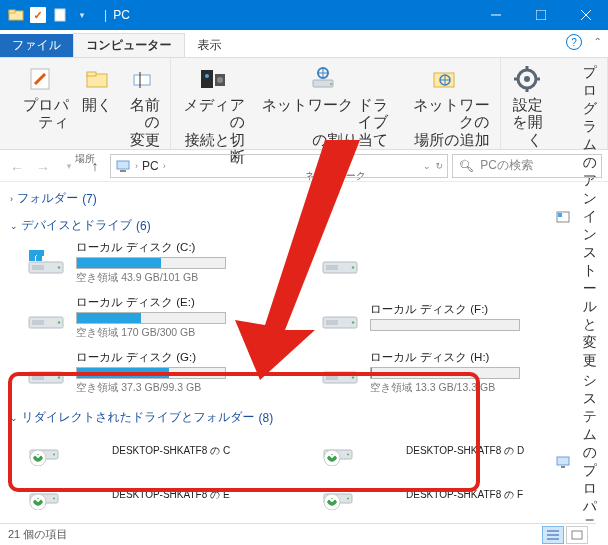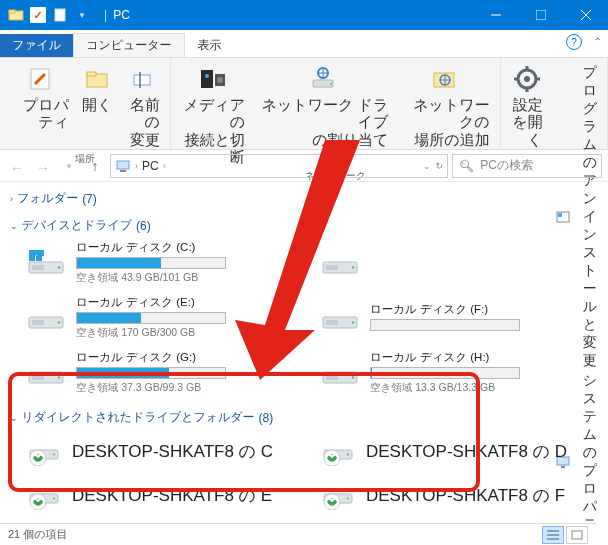--- a/index.html
+++ b/index.html
@@ -12,21 +12,21 @@
 .titlebar .titlesep { color: #bfe0ff; margin: 0 6px; }
 .titlebar .title { flex: 0 0 auto; font-size: 12px; }
 .titlebar .spacer { flex: 1; }
 .winbtn { width: 45px; height: 30px; display: flex; align-items: center; justify-content: center; }
 .winbtn svg { width: 10px; height: 10px; stroke: #fff; stroke-width: 1; fill: none; }
 .winbtn.close { background: transparent; }
 
 .tabs { height: 28px; background: #fff; display: flex; align-items: flex-end; border-bottom: 1px solid #ddd; position: relative; }
 .tab-file { background: #1e6cbf; color: #fff; padding: 3px 12px; font-size: 12px; }
 .tab { padding: 3px 12px; font-size: 12px; color: #333; border: 1px solid transparent; border-bottom: none; }
-.tab.active { background: #f5f5f5; border-color: #ddd; }
+.tab.active { background: #f5f5f5; border-color: #ddd; font-weight: bold; }
 .tabs .helpbtn { position: absolute; right: 26px; top: 4px; width: 16px; height: 16px; border: 1px solid #0078d7; border-radius: 50%; color: #0078d7; font-size: 10px; display: flex; align-items: center; justify-content: center; }
 .tabs .chev { position: absolute; right: 6px; top: 6px; color: #666; font-size: 10px; }
 
 .ribbon { height: 92px; background: #f5f5f5; border-bottom: 1px solid #ddd; display: flex; }
 .rgroup { border-right: 1px solid #e4e4e4; padding: 4px 6px 2px; display: flex; flex-direction: column; align-items: center; }
 .rgroup .items { display: flex; gap: 4px; flex: 1; }
 .rgroup .gname { font-size: 10px; color: #666; text-align: center; padding-top: 2px; }
 .rbtn { display: flex; flex-direction: column; align-items: center; justify-content: flex-start; padding: 2px 4px; min-width: 40px; }
 .rbtn .ricon { width: 30px; height: 30px; display: flex; align-items: center; justify-content: center; margin-bottom: 2px; }
 .rbtn .rlabel { font-size: 15px; color: #333; text-align: right; line-height: 1.15; white-space: pre-line; }
@@ -54,21 +54,21 @@
 .drive .dicon { width: 40px; height: 30px; flex: 0 0 40px; }
 .drive .dinfo { flex: 1; }
 .drive .dname { font-size: 11.5px; color: #222; margin-bottom: 2px; }
 .drive .dbar { width: 150px; height: 12px; border: 1px solid #b8b8b8; background: #f0f0f0; margin-bottom: 2px; position: relative; }
 .drive .dbar .fill { position: absolute; left: 0; top: 0; bottom: 0; background: #27a3e2; }
 .drive .dfree { font-size: 10.5px; color: #777; }
 
 .redir-grid { display: grid; grid-template-columns: 1fr 1fr; column-gap: 20px; row-gap: 14px; padding: 6px 6px 10px 18px; }
 .redir { display: flex; align-items: center; gap: 10px; }
 .redir .ricn { width: 36px; height: 30px; flex: 0 0 36px; }
-.redir .rname { font-size: 17px; color: #222; }
+.redir .rname { font-size: 10px; color: #222; margin-left: 40px; }
 
 .highlight-box { position: absolute; border: 4px solid #e2231a; border-radius: 10px; left: 8px; top: 190px; width: 472px; height: 120px; pointer-events: none; }
 
 .statusbar { position: absolute; bottom: 0; left: 0; right: 12px; height: 22px; border-top: 1px solid #ddd; display: flex; align-items: center; padding: 0 8px; font-size: 11px; color: #555; background: #fff; }
 .statusbar .sbspacer { flex: 1; }
 .viewbtn { width: 22px; height: 18px; border: 1px solid #ccc; margin-left: 2px; display: flex; align-items: center; justify-content: center; }
 .viewbtn.active { background: #cfe6fb; border-color: #7fb7e8; }
 
 .arrow { position: absolute; pointer-events: none; z-index: 50; }
 </style>

